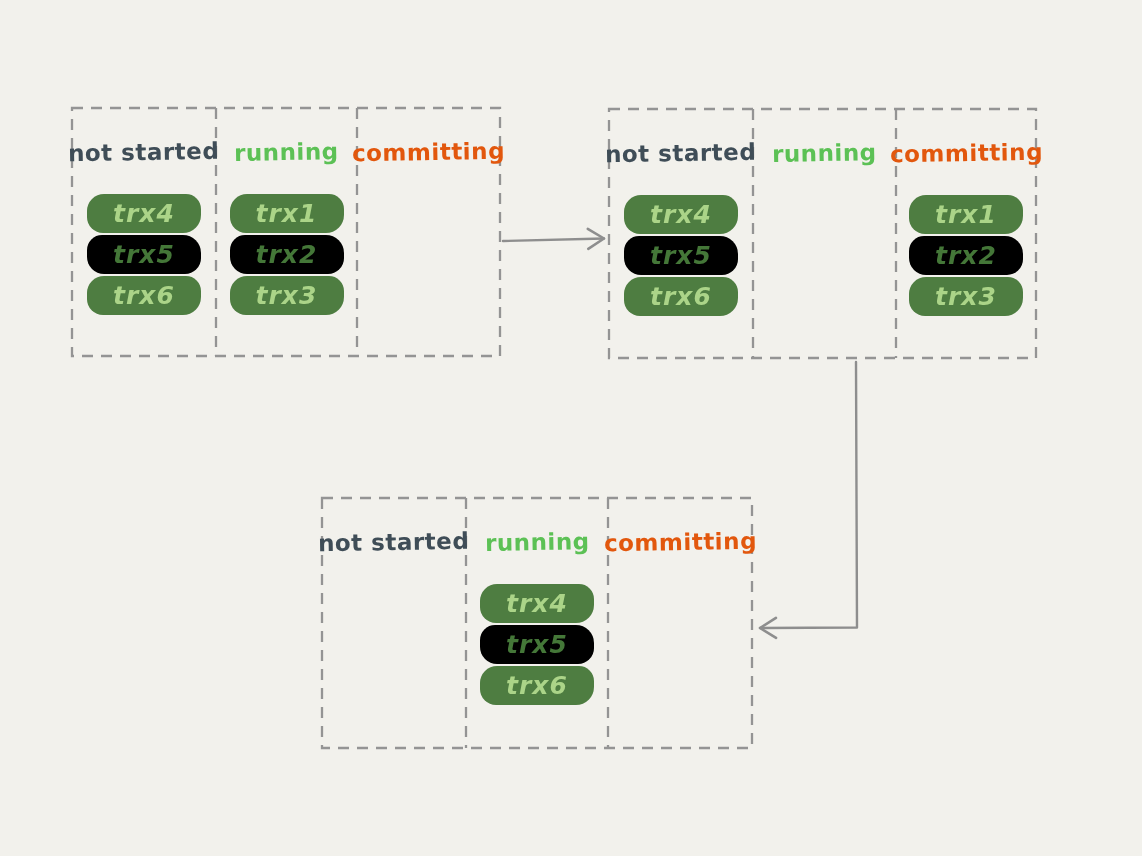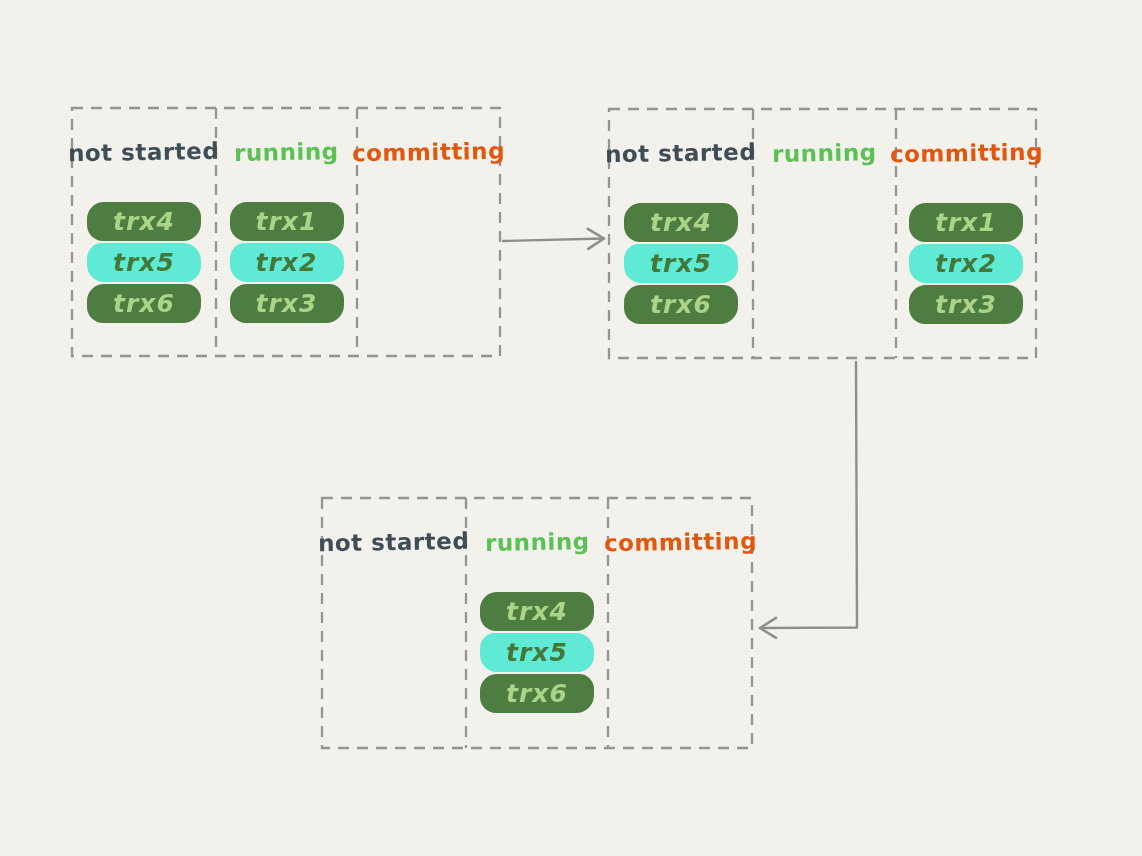--- a/index.html
+++ b/index.html
@@ -51,21 +51,21 @@
     font-weight: bold;
     letter-spacing: 0.5px;
     line-height: 28px;
     white-space: nowrap;
     transform: rotate(-1deg);
   }
   .label-not-started { color: #3f4d57; }
   .label-running     { color: #5cc155; }
   .label-committing  { color: #e2570d; }
   .pill-stack {
-    margin-top: 36px;
+    margin-top: 28px;
     display: flex;
     flex-direction: column;
     gap: 2px;
     align-items: center;
   }
   .pill {
     width: 114px;
     height: 39px;
     display: flex;
     align-items: center;
@@ -74,21 +74,21 @@
     font-weight: bold;
     font-style: italic;
     letter-spacing: 1px;
   }
   .pill-dark {
     background: #4e7d41;
     color: #abd488;
     border-radius: 17px 15px 18px 16px;
   }
   .pill-light {
-    background: #5eead4;
+    background: #000000;
     color: #447738;
     border-radius: 15px 18px 16px 17px;
   }
 </style>
 </head>
 <body>
 
 <div id="canvas">
 
   <svg id="lines-svg" viewBox="0 0 1142 856" xmlns="http://www.w3.org/2000/svg">

